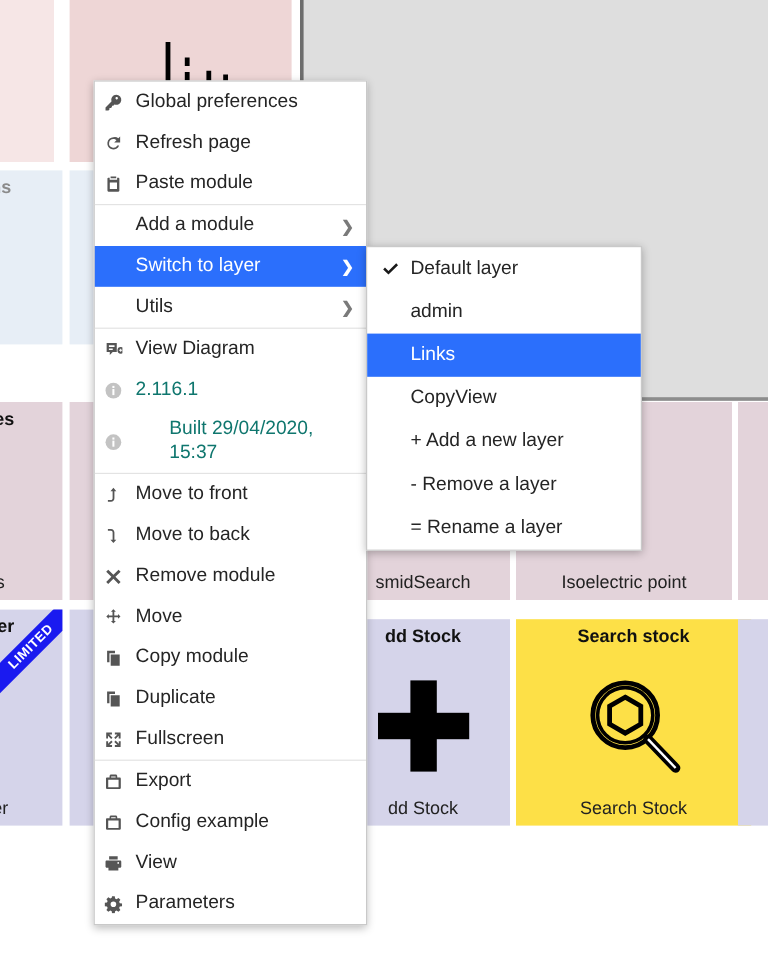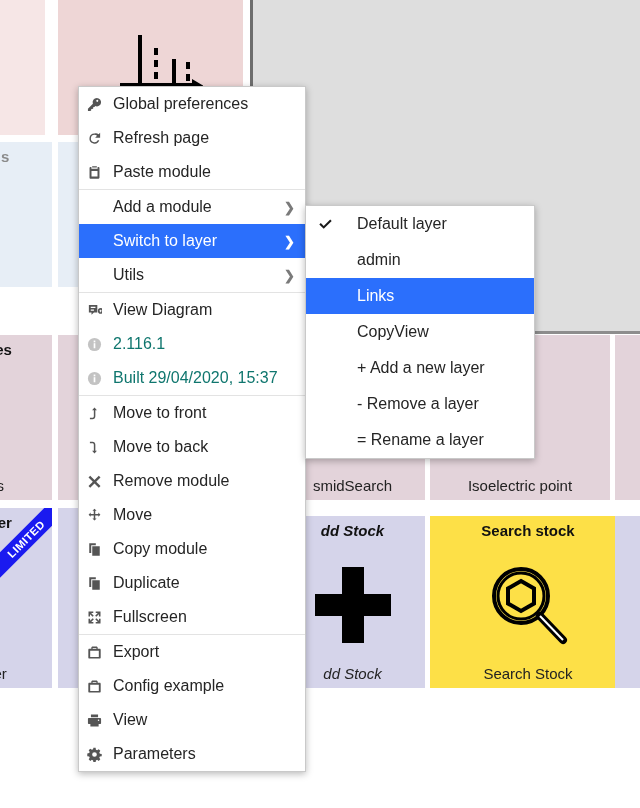--- a/index.html
+++ b/index.html
@@ -62,52 +62,52 @@
 
   
   .menu{
     position:absolute;
     background:#ffffff;
     border:1px solid #c9c9c9;
     box-shadow:0 2px 7px rgba(0,0,0,.28);
     box-sizing:border-box;
     z-index:50;
   }
-  #main-menu{left:78px;top:67px;width:228px;margin-top:19px;}
+  #main-menu{left:78px;top:67px;width:228px;}
   #sub-menu{left:305px;top:205px;width:230px;z-index:60;}
 
   .mi{
     position:relative;
     display:flex;align-items:center;
     min-height:34px;
     padding:0 10px 0 8px;
     font-size:16px;
     color:#252525;
     box-sizing:border-box;
     white-space:nowrap;
     cursor:default;
   }
-  .mi.wrap{white-space:normal;line-height:20px;padding-top:6px;padding-bottom:6px;}
+  .mi.wrap{white-space:normal;line-height:20px;padding-top:6px;padding-bottom:6px;gap:28px;}
   .mi .ic{
     width:26px;min-width:26px;
     display:flex;align-items:center;justify-content:flex-start;
     color:#555;
     font-size:14px;
   }
   .mi .lbl{flex:1;}
   .mi .arrow{
     color:#7a7a7a;font-size:13px;font-weight:bold;padding-left:8px;
   }
   .mi.sel{background:#2b6ffc;color:#ffffff;}
   .mi.sel .arrow{color:#fff;}
   .mi.dis{color:#0f766e;}
   .mi.dis .ic{color:#c3c3c3;}
 
   
-  #sub-menu .mi{padding-left:12px;min-height:36px;gap:15px;}
+  #sub-menu .mi{padding-left:12px;min-height:36px;}
   #sub-menu .mi .ic{width:24px;min-width:24px;color:#222;font-size:15px;}
 
   .sep{height:1px;background:#e3e3e3;margin:0;}
 
   svg{display:block;}
 </style>
 </head>
 <body>
 
 <div id="canvas"></div>
@@ -156,21 +156,21 @@
           <line x1="36" y1="29" x2="36" y2="45" stroke="#000" stroke-width="6"></line>
           <circle cx="36" cy="56" r="11" fill="none" stroke="#000" stroke-width="6"></circle>
           <line x1="25" y1="60" x2="4" y2="72" stroke="#000" stroke-width="6"></line>
         </svg>
       </div>
       <div class="t-foot">Isoelectric point</div>
     </div>
     <div class="tile" style="left: 615px; top: 335px; width: 90px; height: 165px; background: rgb(227, 211, 218);">
       <div class="t-title">P</div>
     </div>
-    <div class="tile" style="left: 280px; top: 516px; width: 145px; height: 172px; background: rgb(213, 212, 234); font-style: italic;">
+    <div class="tile" style="left: 280px; top: 516px; width: 145px; height: 172px; background: rgb(213, 212, 234);">
       <div class="t-title">dd Stock</div>
       <div class="t-icon">
         <svg width="84" height="84" viewBox="0 0 84 84">
           <rect x="31" y="4" width="22" height="76" fill="#000"></rect>
           <rect x="4" y="31" width="76" height="22" fill="#000"></rect>
         </svg>
       </div>
       <div class="t-foot">dd Stock</div>
     </div>
     <div class="tile" style="left: 430px; top: 516px; width: 196px; height: 172px; background: #fde047;">

